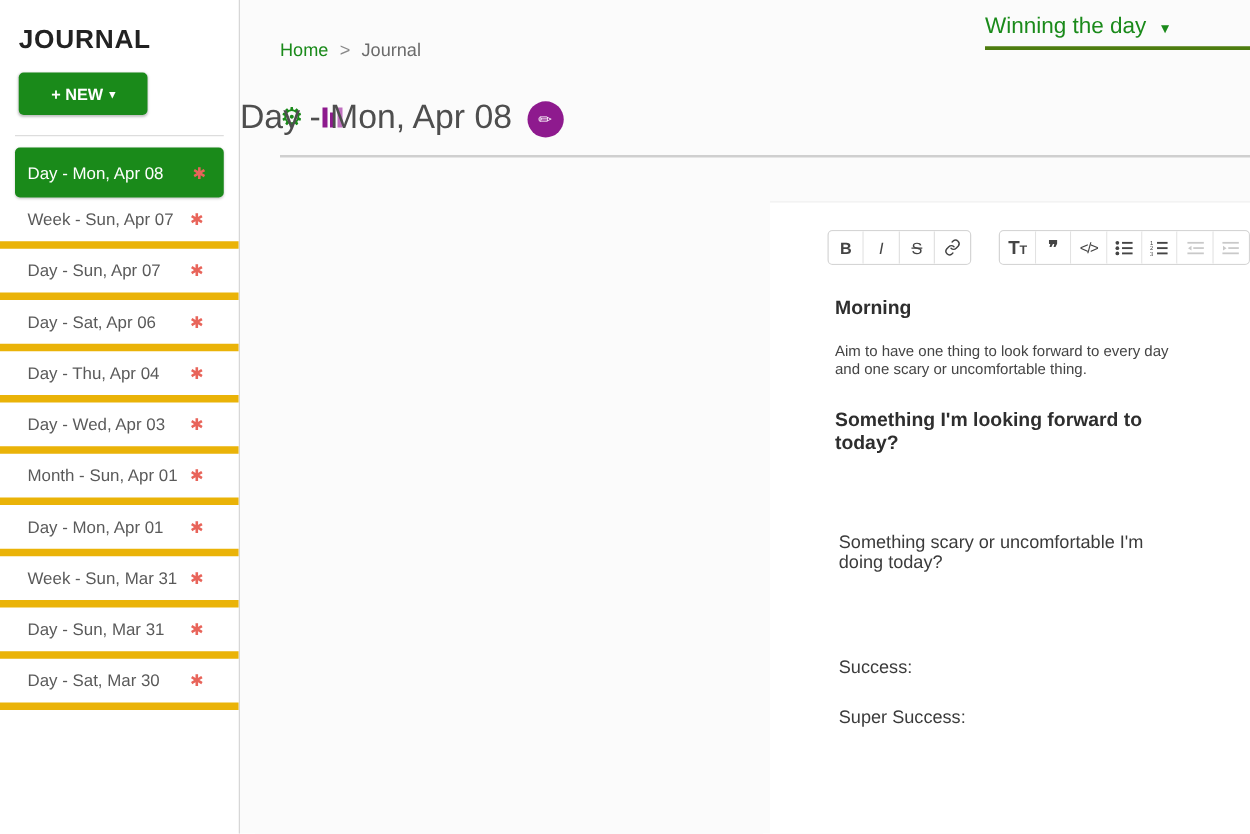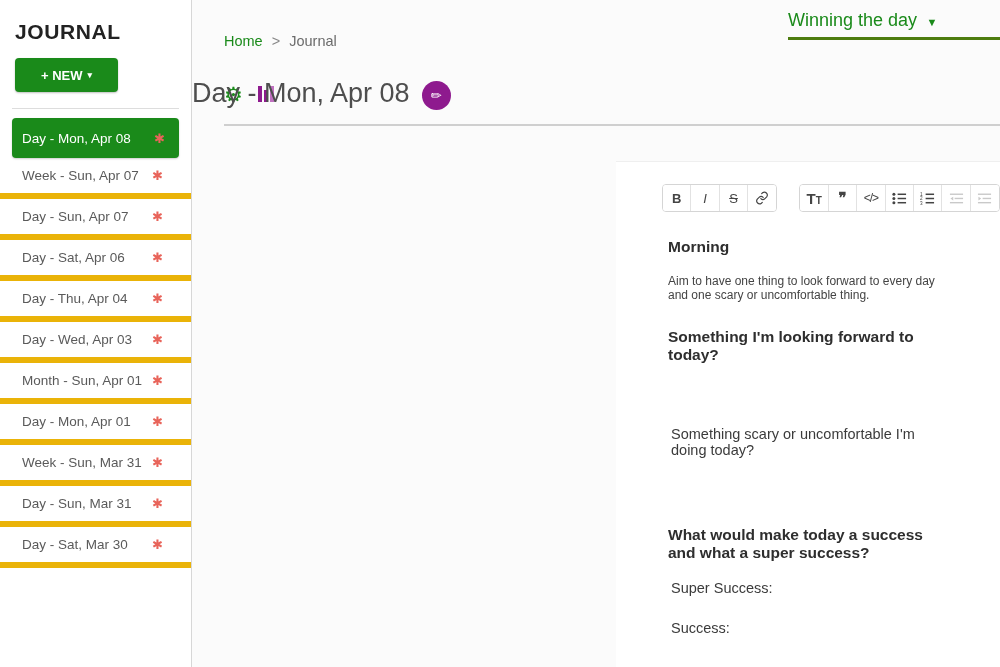--- a/index.html
+++ b/index.html
@@ -427,21 +427,20 @@
         </div>
       </div>
 
       <div class="content">
         <h2 class="h-q">Morning</h2>
         <p class="p-text">Aim to have one thing to look forward to every day and one scary or uncomfortable thing.</p>
         <h3 class="h-q">Something I'm looking forward to today?</h3>
         <div class="spacer-lg"></div>
         <p class="p-plain">Something scary or uncomfortable I'm doing today?</p>
         <div class="spacer-lg"></div>
-        <h3 class="h-q">What would make today a success and what a super success?</h3>
+        <p class="p-plain">Success:</p>
         <p class="p-plain">Super Success:</p>
-        <p class="p-plain">Success:</p>
 
       </div>
     </div>
 
   </div>
 </div>
 
 </body></html>

